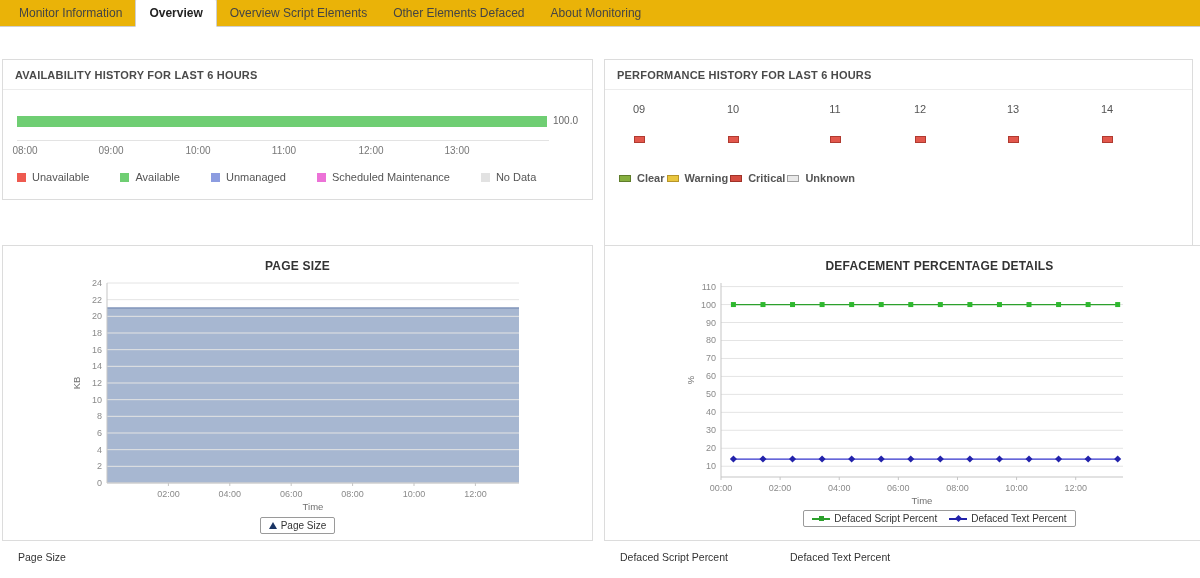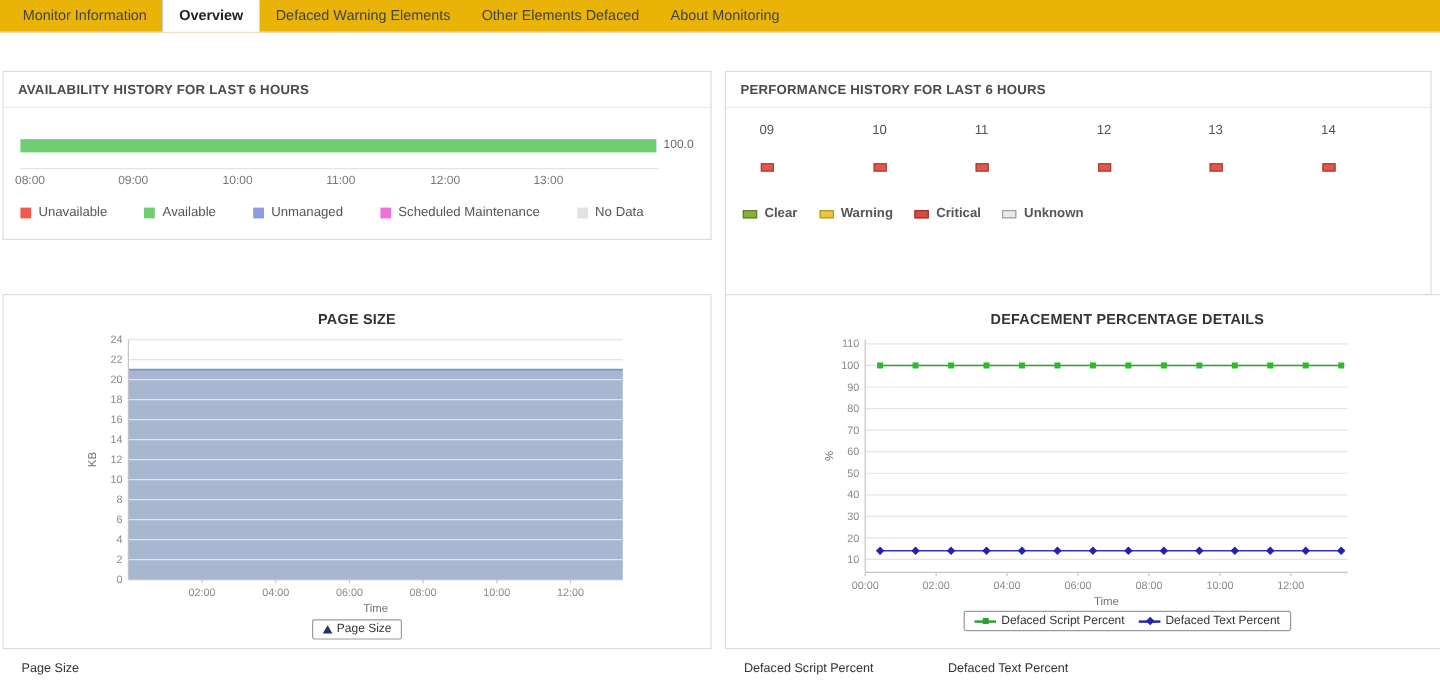--- a/index.html
+++ b/index.html
@@ -30,21 +30,21 @@
   .avail-tick { position:absolute; top:85px; width:44px; text-align:center; font-size:10px; color:#777; }
   .avail-legend { position:absolute; left:14px; top:111px; display:flex; gap:31px; align-items:center; }
   .leg-item { display:flex; align-items:center; gap:6px; }
   .leg-swatch { width:9px; height:9px; display:inline-block; }
   .leg-label { font-size:11px; color:#555; }
 
   
   .perf-col { position:absolute; top:43px; width:56px; text-align:center; }
   .perf-hour { font-size:11px; color:#555; }
   .perf-square { width:11px; height:7px; margin:21px auto 0; border:1px solid; }
-  .perf-legend { position:absolute; left:14px; top:112px; display:flex; gap:18px; align-items:center; }
+  .perf-legend { position:absolute; left:14px; top:112px; display:flex; gap:2px; align-items:center; }
   .perf-leg-swatch { width:12px; height:7px; display:inline-block; border:1px solid; }
   .perf-leg-label { font-size:11px; font-weight:bold; color:#555; }
 
   
   .chart-title { text-align:center; font-size:12px; font-weight:bold; color:#333; margin:13px 0 2px; letter-spacing:.2px; }
   .chart-host { margin-left:4px; }
   .chart-host svg { display:block; }
   .tick-label { font-size:9px; fill:#8a8a8a; }
   .axis-title { font-size:9.5px; fill:#707070; }
   .chart-legend { text-align:center; margin-top:0px; }
@@ -65,21 +65,21 @@
   #fm-text     { left:790px; }
 </style>
 </head>
 <body>
 
 <div class="page">
 
   <div class="tabbar">
     <div class="tab">Monitor Information</div>
     <div class="tab active">Overview</div>
-    <div class="tab">Defaced Warning Elements</div>
+    <div class="tab">Overview Script Elements</div>
     <div class="tab">Other Elements Defaced</div>
     <div class="tab">About Monitoring</div>
   </div>
 
 
   <section class="panel" id="panel-availability">
     <div class="panel-header">AVAILABILITY HISTORY FOR LAST 6 HOURS</div>
     <div class="avail-bar" style="background-color: rgb(111, 206, 115);"></div>
     <div class="avail-bar-label">100.0</div>
     <div class="avail-axis"></div>
@@ -116,21 +116,21 @@
   <section class="panel" id="panel-performance">
     <div class="panel-header">PERFORMANCE HISTORY FOR LAST 6 HOURS</div>
     <div class="perf-col" style="left:6px">
       <div class="perf-hour">09</div>
       <div class="perf-square" style="background-color: rgb(226, 87, 76); border-color: rgb(176, 58, 48);"></div>
     </div>
     <div class="perf-col" style="left:100px">
       <div class="perf-hour">10</div>
       <div class="perf-square" style="background-color: rgb(226, 87, 76); border-color: rgb(176, 58, 48);"></div>
     </div>
-    <div class="perf-col" style="left:185px">
+    <div class="perf-col" style="left:202px">
       <div class="perf-hour">11</div>
       <div class="perf-square" style="background-color: rgb(226, 87, 76); border-color: rgb(176, 58, 48);"></div>
     </div>
     <div class="perf-col" style="left:287px">
       <div class="perf-hour">12</div>
       <div class="perf-square" style="background-color: rgb(226, 87, 76); border-color: rgb(176, 58, 48);"></div>
     </div>
     <div class="perf-col" style="left:380px">
       <div class="perf-hour">13</div>
       <div class="perf-square" style="background-color: rgb(226, 87, 76); border-color: rgb(176, 58, 48);"></div>

